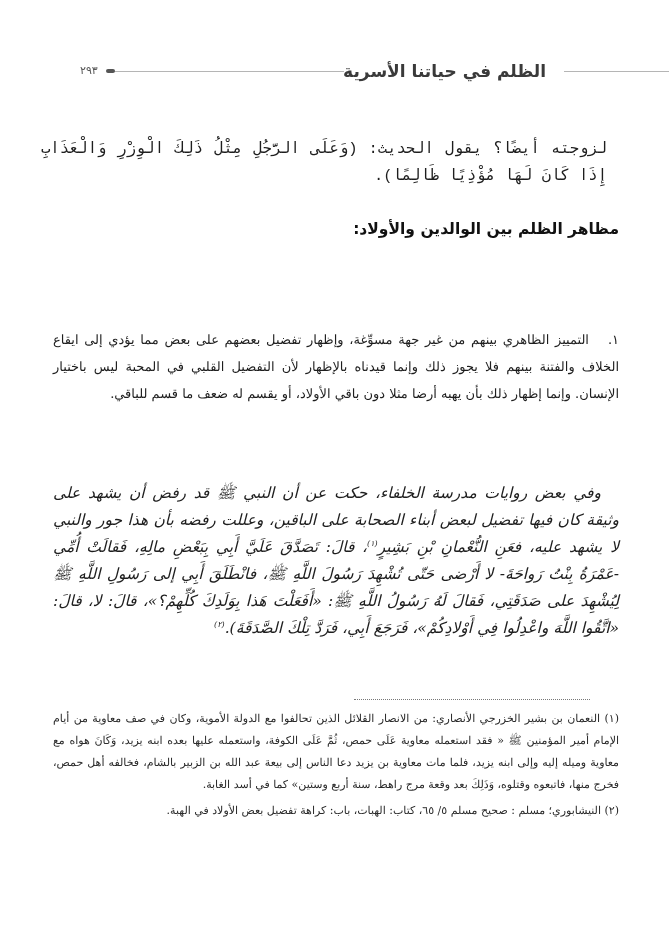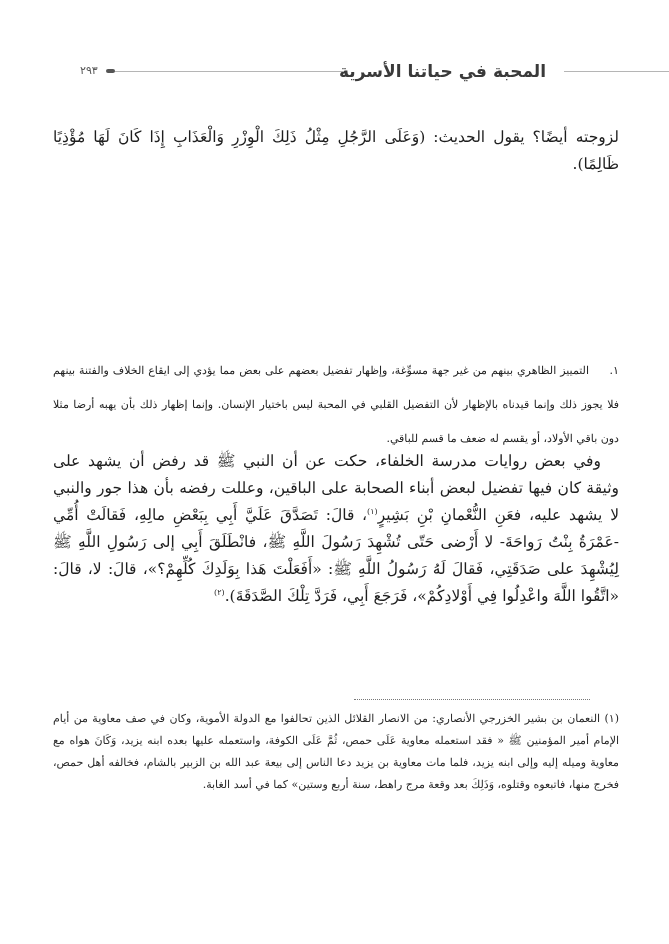--- a/index.html
+++ b/index.html
@@ -100,29 +100,28 @@
     }
     .p-section { top: 246px; text-indent: 18px; }
     .list-item {
       position: absolute;
       right: 50px;
       top: 326px;
       width: 566px;
       direction: rtl;
       text-align: justify;
       text-align-last: right;
-      font-size: 11px;
-      line-height: 34px;
-      margin-top: 28px;
+      font-size: 13px;
+      line-height: 27px;
     }
     .list-item .num {
       display: inline-block;
       width: 30px;
     }
-    .p-narration { top: 448px; text-indent: 18px; }
+    .p-narration { top: 480px; text-indent: 18px; font-style: italic; }
     sup.fn {
       font-size: 8px;
       vertical-align: super;
       line-height: 0;
     }
 
     
     .footnote-sep {
       position: absolute;
       left: 354px;
@@ -146,37 +145,39 @@
       margin: 0 0 4px 0;
     }
   </style>
 </head>
 <body>
 
 <div class="page">
 
   <div class="running-header">
     <div class="header-line-right"></div>
-    <div class="header-title">المحبة في حياتنا الأسرية</div>
+    <div class="header-title">الظلم في حياتنا الأسرية</div>
     <div class="header-line-left"></div>
     <div class="header-dash"></div>
     <div class="page-number">٢٩٣</div>
   </div>
 
-  <p class="body-text p-intro" style="margin:0;">لزوجته أيضًا؟ يقول الحديث: (وَعَلَى الرَّجُلِ مِثْلُ ذَلِكَ الْوِزْرِ وَالْعَذَابِ إِذَا كَانَ لَهَا مُؤْذِيًا ظَالِمًا).</p>
+  <p class="body-text p-intro" style="margin:12px;font-family:Liberation Mono, monospace;">لزوجته أيضًا؟ يقول الحديث: (وَعَلَى الرَّجُلِ مِثْلُ ذَلِكَ الْوِزْرِ وَالْعَذَابِ إِذَا كَانَ لَهَا مُؤْذِيًا ظَالِمًا).</p>
 
+  <div class="section-heading">مظاهر الظلم بين الوالدين والأولاد:</div>
 
 
   <div class="list-item">
     <span class="num">١.</span><span>التمييز الظاهري بينهم من غير جهة مسوِّغة، وإظهار تفضيل بعضهم على بعض مما يؤدي إلى ايقاع الخلاف والفتنة بينهم فلا يجوز ذلك وإنما قيدناه بالإظهار لأن التفضيل القلبي في المحبة ليس باختيار الإنسان. وإنما إظهار ذلك بأن يهبه أرضا مثلا دون باقي الأولاد، أو يقسم له ضعف ما قسم للباقي.</span>
   </div>
 
   <p class="body-text p-narration" style="margin:0;">
     <span>وفي بعض روايات مدرسة الخلفاء، حكت عن أن النبي ﷺ قد رفض أن يشهد على وثيقة كان فيها تفضيل لبعض أبناء الصحابة على الباقين، وعللت رفضه بأن هذا جور والنبي لا يشهد عليه، فعَنِ النُّعْمانِ بْنِ بَشِيرٍ</span><sup class="fn">(١)</sup><span>، قالَ: تَصَدَّقَ عَلَيَّ أَبِي بِبَعْضِ مالِهِ، فَقالَتْ أُمِّي -عَمْرَةُ بِنْتُ رَواحَةَ- لا أَرْضى حَتّى تُشْهِدَ رَسُولَ اللَّهِ ﷺ، فانْطَلَقَ أَبِي إلى رَسُولِ اللَّهِ ﷺ لِيُشْهِدَ على صَدَقَتِي، فَقالَ لَهُ رَسُولُ اللَّهِ ﷺ: «أَفَعَلْتَ هَذا بِوَلَدِكَ كُلِّهِمْ؟»، قالَ: لا، قالَ: «اتَّقُوا اللَّهَ واعْدِلُوا فِي أَوْلادِكُمْ»، فَرَجَعَ أَبِي، فَرَدَّ تِلْكَ الصَّدَقَةَ).</span><sup class="fn">(٢)</sup>
   </p>
 
   <div class="footnote-sep"></div>
 
   <div class="footnotes">
     <p class="footnote">(١) النعمان بن بشير الخزرجي الأنصاري: من الانصار القلائل الذين تحالفوا مع الدولة الأموية، وكان في صف معاوية من أيام الإمام أمير المؤمنين ﷺ « فقد استعمله معاوية عَلَى حمص، ثُمَّ عَلَى الكوفة، واستعمله عليها بعده ابنه يزيد، وَكَانَ هواه مع معاوية وميله إليه وإلى ابنه يزيد، فلما مات معاوية بن يزيد دعا الناس إلى بيعة عبد الله بن الزبير بالشام، فخالفه أهل حمص، فخرج منها، فاتبعوه وقتلوه، وَذَلِكَ بعد وقعة مرج راهط، سنة أربع وستين» كما في أسد الغابة.</p>
+    <p class="footnote">(٢) النيشابوري؛ مسلم : صحيح مسلم ٥/ ٦٥، كتاب: الهبات، باب: كراهة تفضيل بعض الأولاد في الهبة.</p>
   </div>
 
 </div>
 
 </body></html>

